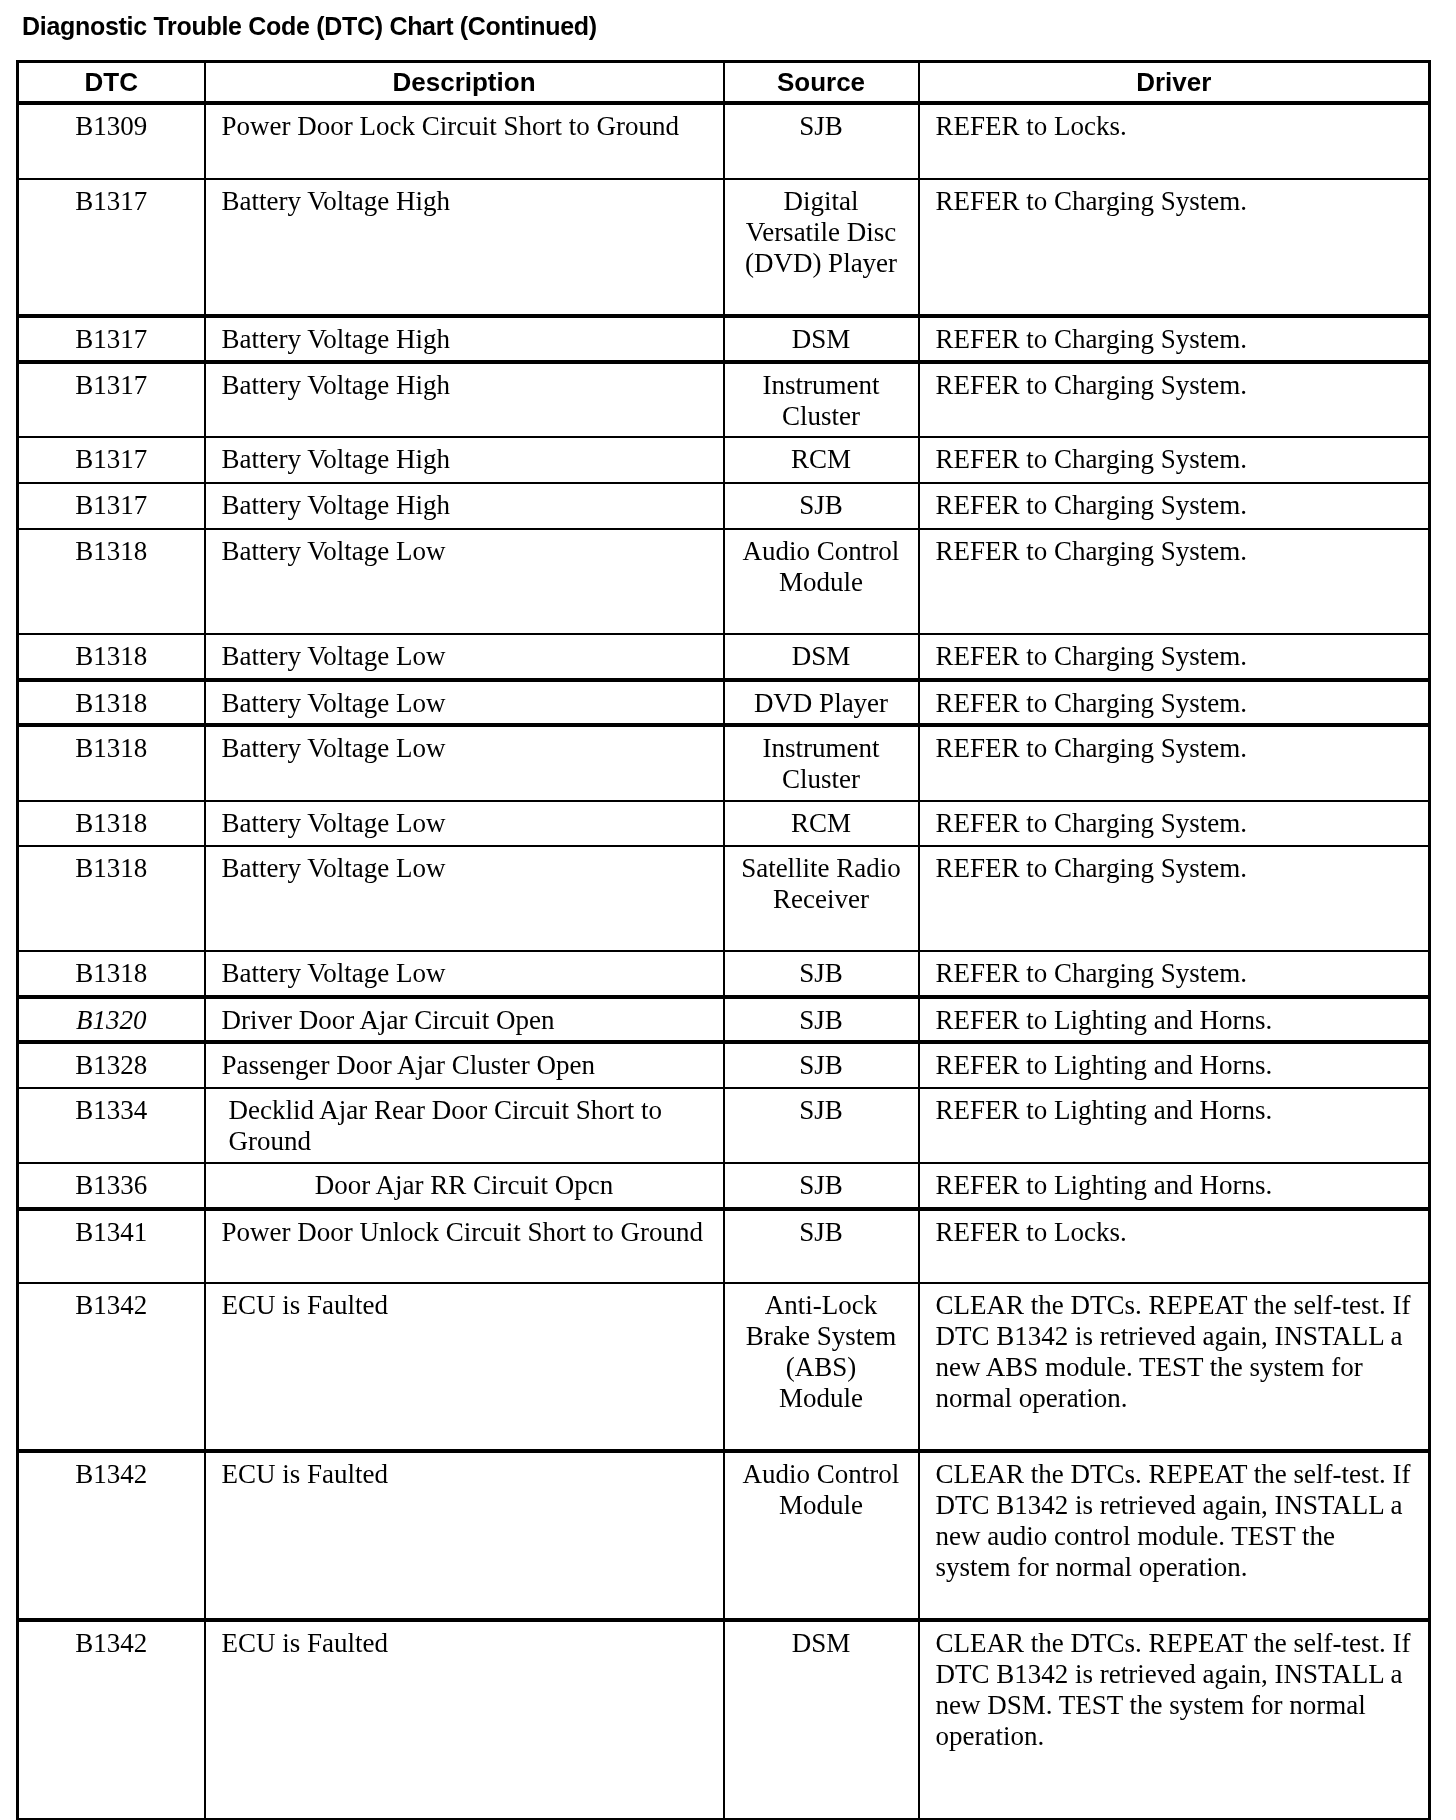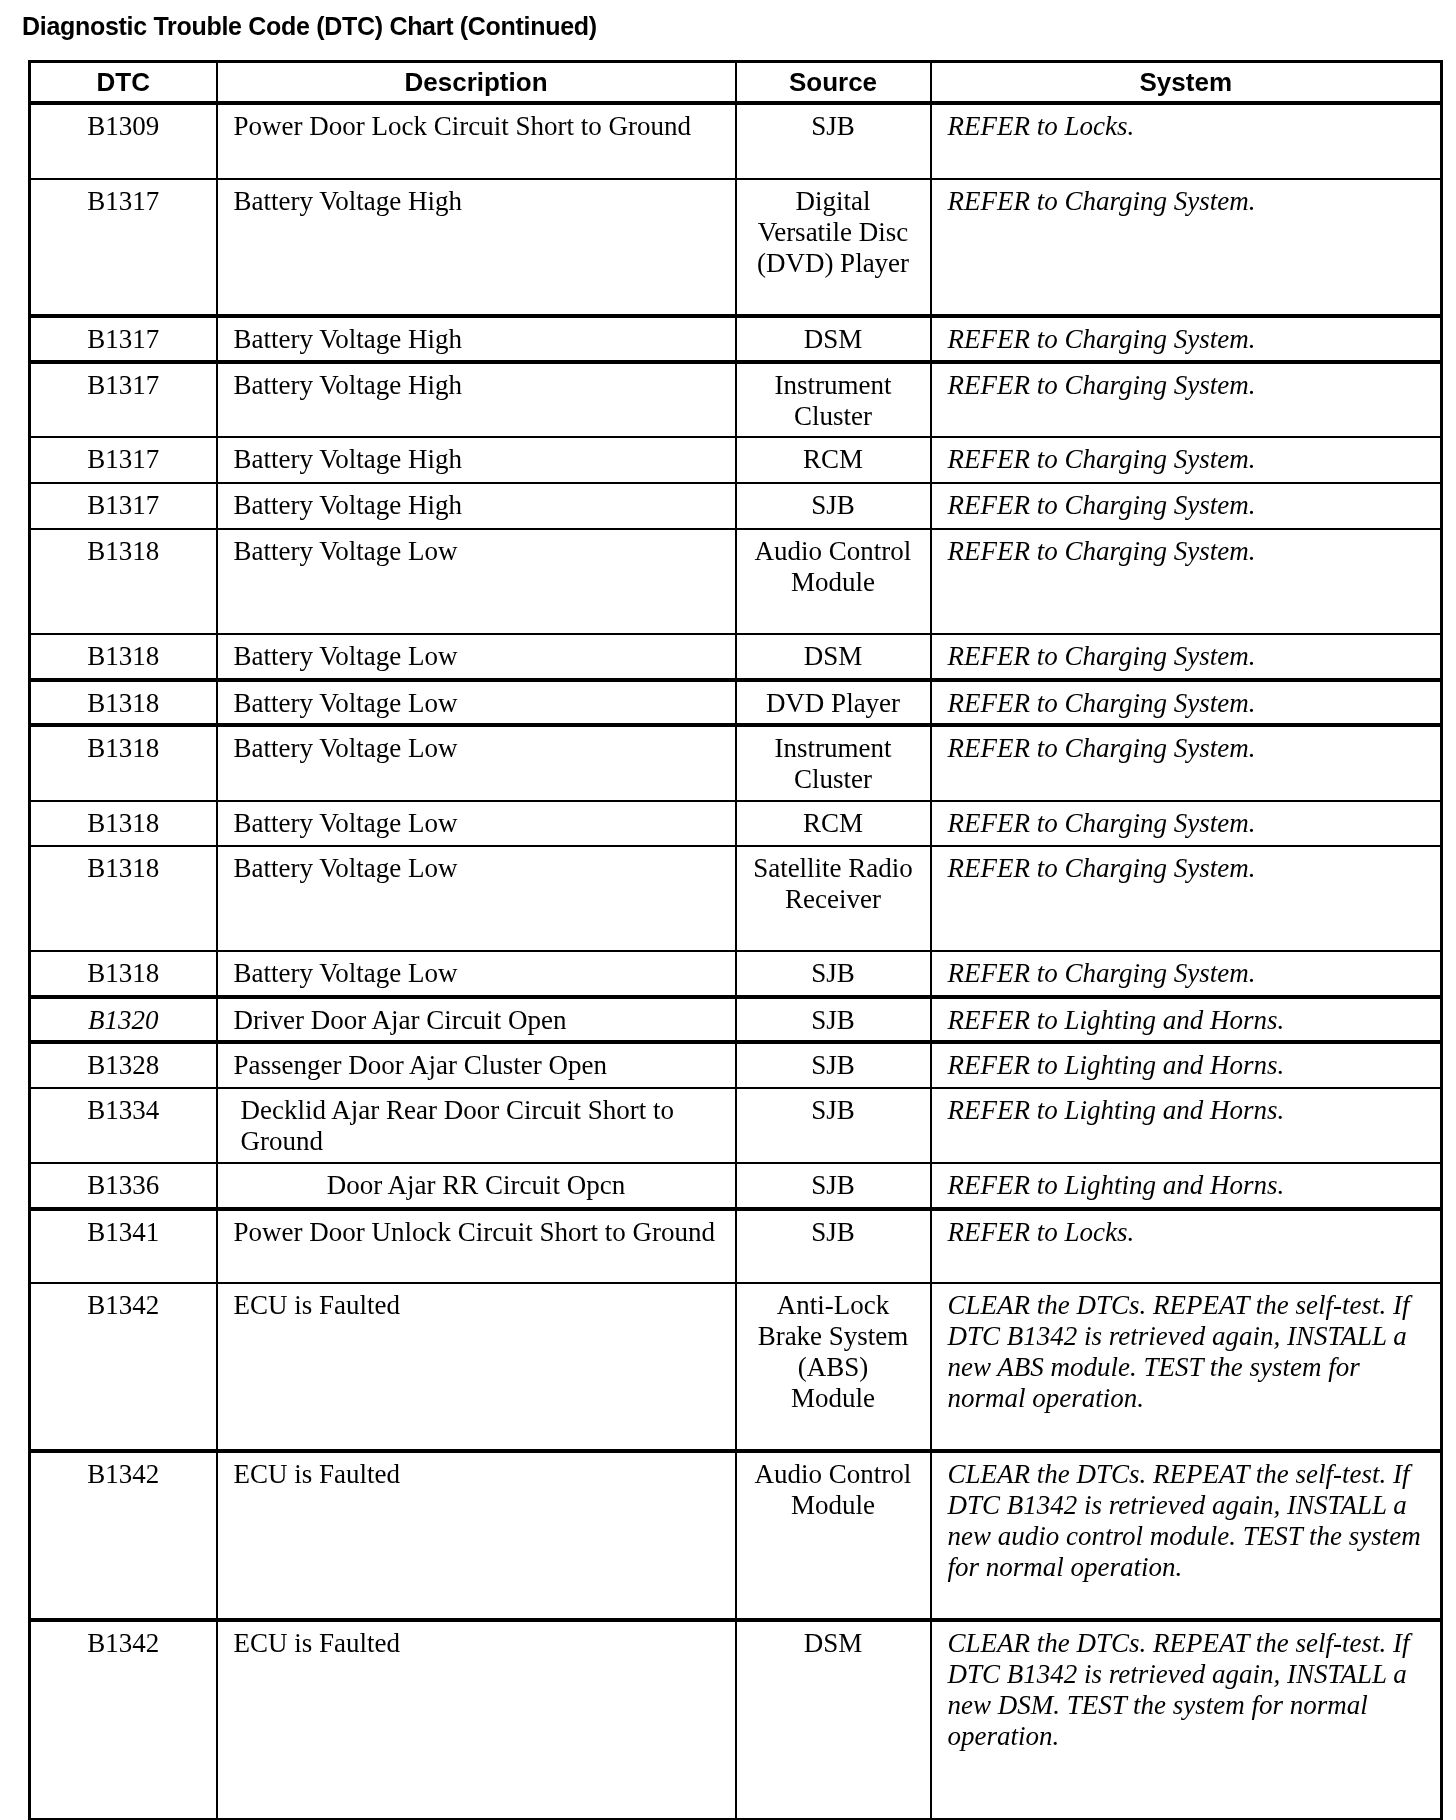--- a/index.html
+++ b/index.html
@@ -3,58 +3,58 @@
 <meta charset="utf-8">
 <style>
   html, body { margin: 0; padding: 0; background: #ffffff; }
   body { width: 1456px; height: 1820px; position: relative; overflow: hidden; color: #000; }
   .title {
     position: absolute; left: 22px; top: 12px;
     font-family: "Liberation Sans", sans-serif; font-weight: bold; font-size: 25px;
     letter-spacing: -0.3px;
   }
   table.dtc {
-    position: absolute; left: 28px; top: 60px; width: 1412px;
+    position: absolute; left: 16px; top: 60px; width: 1412px;
     border-collapse: collapse; table-layout: fixed;
     border: 3px solid #000;
   }
   table.dtc th {
     font-family: "Liberation Sans", sans-serif; font-weight: bold; font-size: 26px;
     height: 38px; padding: 0; text-align: center; vertical-align: middle;
     border: 2px solid #000; border-bottom: 4px solid #000;
   }
   table.dtc td {
     font-family: "Liberation Serif", serif; font-size: 27px; line-height: 31px;
     vertical-align: top; padding: 6px 16px 0 16px; border: 2px solid #000;
     box-sizing: border-box;
   }
   td.c-dtc { text-align: center; padding-left: 4px; padding-right: 4px; }
   td.c-src { text-align: center; padding-left: 6px; padding-right: 6px; }
   td.c-desc { padding-left: 16px; }
-  td.c-act { padding-left: 16px; padding-right: 8px; font-style: italic; }
+  td.c-act { padding-left: 16px; padding-right: 8px; }
   tr.thick-top td { border-top: 4px solid #000; }
 </style>
 </head>
 <body>
 
 <div class="title">Diagnostic Trouble Code (DTC) Chart (Continued)</div>
 
 <table class="dtc">
   <colgroup>
     <col style="width:187px">
     <col style="width:519px">
     <col style="width:195px">
     <col style="width:511px">
   </colgroup>
   <thead>
     <tr>
       <th>DTC</th>
       <th>Description</th>
       <th>Source</th>
-      <th>System</th>
+      <th>Driver</th>
     </tr>
   </thead>
   <tbody id="rows">
       <tr>
         <td class="c-dtc" style="height: 76px;">B1309</td>
         <td class="c-desc" style="height: 76px; margin-left: 12px;">Power Door Lock Circuit Short to Ground</td>
         <td class="c-src" style="height: 76px;">SJB</td>
         <td class="c-act" style="height: 76px;">REFER to Locks.</td>
       </tr>
       <tr>

